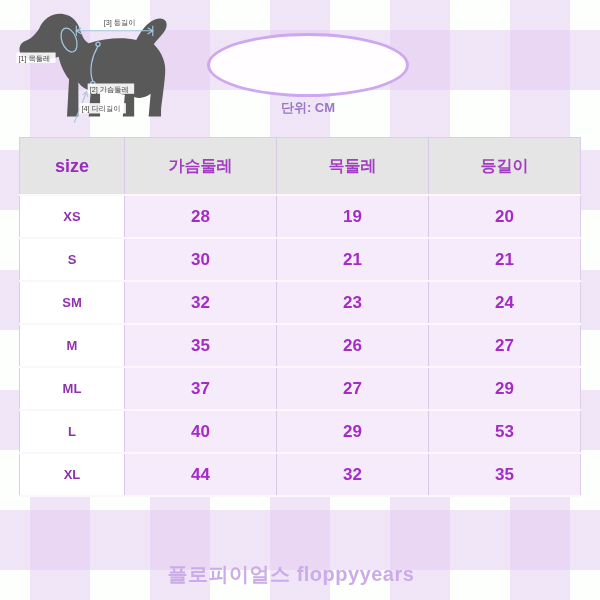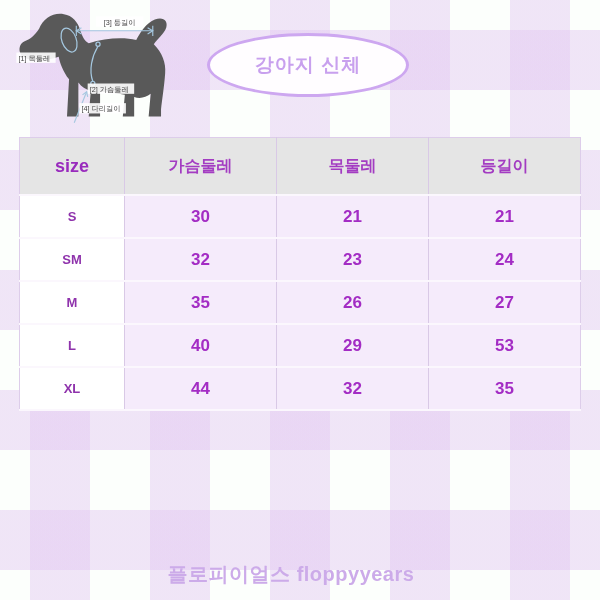--- a/index.html
+++ b/index.html
@@ -106,57 +106,69 @@
 
     <g stroke="#a5c8e0" stroke-width="1.1" fill="none">
       <path d="M62,113 L74,83"></path>
       <path d="M70,86 L74,83 L75,88"></path>
     </g>
     <rect x="67" y="94" width="45" height="10" fill="#ffffff" opacity="0.9"></rect>
     <text x="69" y="102" font-size="7" fill="#444444">[4] 다리길이</text>
   </svg>
 
   <div class="title-oval">
-    <div class="title-line">강아지 신체</div>
   </div>
+  <div class="unit-label">단위: CM</div>
 
   <div class="size-table-wrap">
     <table class="size-table">
       <colgroup>
           <col class="c-size">
           <col class="c-val">
           <col class="c-val">
           <col class="c-val">
         </colgroup>
       <thead>
         <tr>
           <th class="h-size">size</th>
           <th class="h-kor">가슴둘레</th>
           <th class="h-kor">목둘레</th>
           <th class="h-kor">등길이</th>
         </tr>
       </thead>
       <tbody>
         <tr>
+          <td class="cell-size">XS</td>
+          <td class="cell-val">28</td>
+          <td class="cell-val">19</td>
+          <td class="cell-val">20</td>
+        </tr>
+        <tr>
           <td class="cell-size">S</td>
           <td class="cell-val">30</td>
           <td class="cell-val">21</td>
           <td class="cell-val">21</td>
         </tr>
         <tr>
           <td class="cell-size">SM</td>
           <td class="cell-val">32</td>
           <td class="cell-val">23</td>
           <td class="cell-val">24</td>
         </tr>
         <tr>
           <td class="cell-size">M</td>
           <td class="cell-val">35</td>
           <td class="cell-val">26</td>
           <td class="cell-val">27</td>
+        </tr>
+        <tr>
+          <td class="cell-size">ML</td>
+          <td class="cell-val">37</td>
+          <td class="cell-val">27</td>
+          <td class="cell-val">29</td>
         </tr>
         <tr>
           <td class="cell-size">L</td>
           <td class="cell-val">40</td>
           <td class="cell-val">29</td>
           <td class="cell-val">53</td>
         </tr>
         <tr>
           <td class="cell-size">XL</td>
           <td class="cell-val">44</td>

